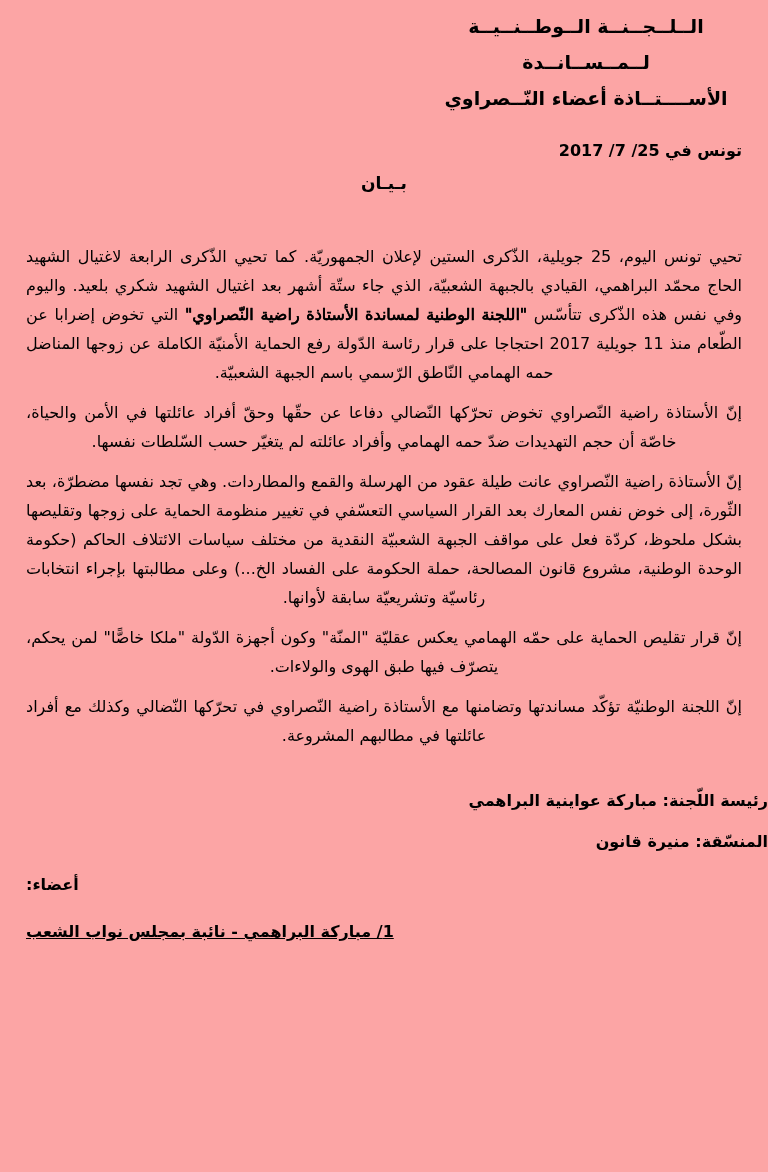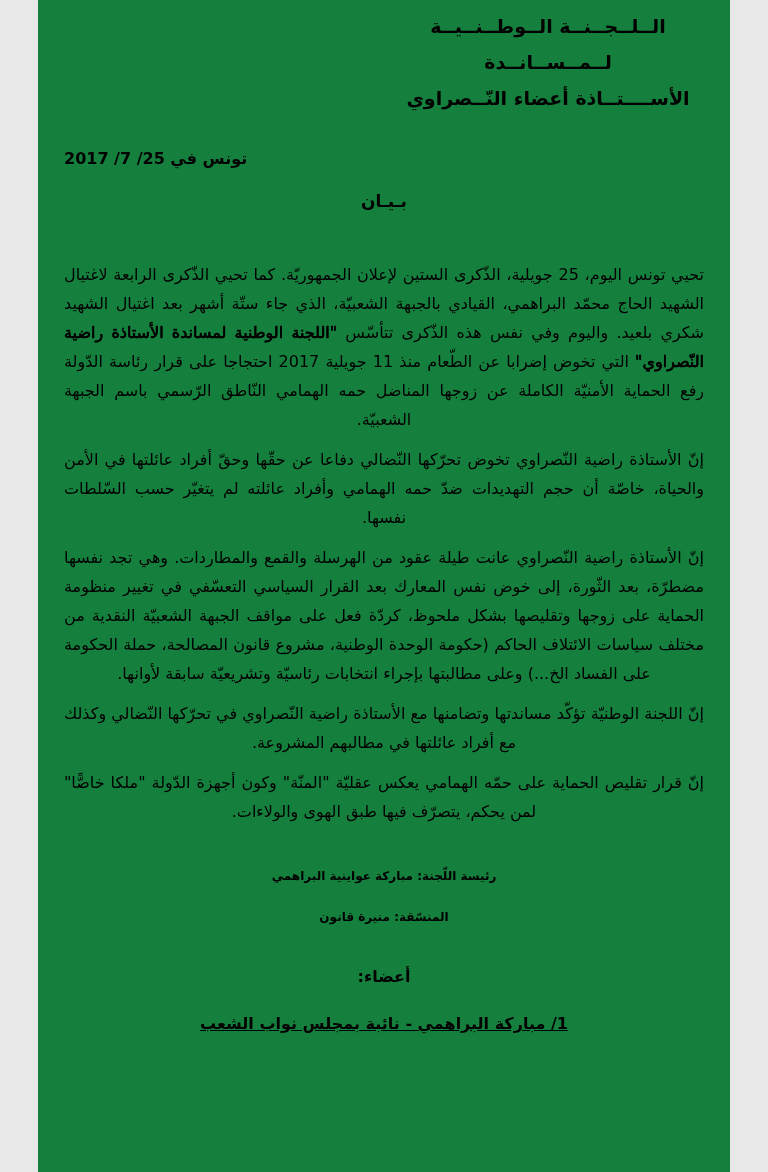--- a/index.html
+++ b/index.html
@@ -1,46 +1,46 @@
 <!DOCTYPE html>
 <html lang="ar" dir="rtl"><head>
 <meta charset="utf-8">
 <style>
   html, body { margin:0; padding:0; background:#e8e8e8; }
   .page {
     position: relative;
-    width: 692px;
+    width: 768px;
     height: 1172px;
     margin: 0 auto;
-    background: #15803d;
+    background: #fca5a5;
     color: #000000;
     font-family: "DejaVu Sans", sans-serif;
     direction: rtl;
     overflow: hidden;
     box-sizing: border-box;
   }
   .committee-header {
     margin: 8px 12px 0 auto;
     width: max-content;
     max-width: 340px;
     text-align: center;
     font-size: 19px;
     font-weight: bold;
     line-height: 36px;
   }
   .date-line {
-    margin-top: 28px;
+    margin-top: 20px;
     padding: 0 26px;
-    text-align: left;
+    text-align: right;
     font-size: 16px;
     font-weight: bold;
     line-height: 29px;
   }
   .doc-title {
-    margin-top: 14px;
+    margin-top: 4px;
     text-align: center;
     font-size: 17px;
     font-weight: bold;
     line-height: 29px;
   }
   .body-text {
     margin-top: 44px;
     padding: 0 26px;
     font-size: 16px;
     line-height: 29px;
@@ -50,32 +50,32 @@
     margin: 0 0 11px 0;
     text-align: justify;
     text-align-last: center;
   }
   .seg-bold {
     -webkit-text-stroke: 0.6px #000;
     text-shadow: 0 0 0.4px #000;
   }
   .signature {
     margin-top: 30px;
-    text-align: center;
-    font-size: 12px;
+    text-align: right;
+    font-size: 16px;
     font-weight: bold;
     line-height: 41px;
   }
   .members {
-    margin-top: 24px;
-    padding: 0 14px;
+    margin-top: 8px;
+    padding: 0 26px;
     font-size: 16px;
     font-weight: bold;
     line-height: 29px;
-    text-align: center;
+    text-align: left;
   }
   .member-item { margin-top: 18px; text-decoration: underline; }
 </style>
 </head>
 <body>
 
 <div class="page">
 
   <div class="committee-header">
     <div>الــلــجــنــة الــوطــنــيــة لــمــســانــدة</div>
@@ -83,22 +83,22 @@
   </div>
 
   <div class="date-line">تونس في 25/ 7/ 2017</div>
 
   <div class="doc-title">بـيـان</div>
 
   <div class="body-text">
       <p class="para"><span>تحيي تونس اليوم، 25 جويلية، الذّكرى الستين لإعلان الجمهوريّة. كما تحيي الذّكرى الرابعة لاغتيال الشهيد الحاج محمّد البراهمي، القيادي بالجبهة الشعبيّة، الذي جاء ستّة أشهر بعد اغتيال الشهيد شكري بلعيد. واليوم وفي نفس هذه الذّكرى تتأسّس </span><span class="seg-bold">"اللجنة الوطنية لمساندة الأستاذة راضية النّصراوي"</span><span> التي تخوض إضرابا عن الطّعام منذ 11 جويلية 2017 احتجاجا على قرار رئاسة الدّولة رفع الحماية الأمنيّة الكاملة عن زوجها المناضل حمه الهمامي النّاطق الرّسمي باسم الجبهة الشعبيّة.</span></p>
       <p class="para"><span>إنّ الأستاذة راضية النّصراوي تخوض تحرّكها النّضالي دفاعا عن حقّها وحقّ أفراد عائلتها في الأمن والحياة، خاصّة أن حجم التهديدات ضدّ حمه الهمامي وأفراد عائلته لم يتغيّر حسب السّلطات نفسها.</span></p>
       <p class="para"><span>إنّ الأستاذة راضية النّصراوي عانت طيلة عقود من الهرسلة والقمع والمطاردات. وهي تجد نفسها مضطرّة، بعد الثّورة، إلى خوض نفس المعارك بعد القرار السياسي التعسّفي في تغيير منظومة الحماية على زوجها وتقليصها بشكل ملحوظ، كردّة فعل على مواقف الجبهة الشعبيّة النقدية من مختلف سياسات الائتلاف الحاكم (حكومة الوحدة الوطنية، مشروع قانون المصالحة، حملة الحكومة على الفساد الخ...) وعلى مطالبتها بإجراء انتخابات رئاسيّة وتشريعيّة سابقة لأوانها.</span></p>
+      <p class="para"><span>إنّ قرار تقليص الحماية على حمّه الهمامي يعكس عقليّة "المنّة" وكون أجهزة الدّولة "ملكا خاصًّا" لمن يحكم، يتصرّف فيها طبق الهوى والولاءات.</span></p>
       <p class="para"><span>إنّ اللجنة الوطنيّة تؤكّد مساندتها وتضامنها مع الأستاذة راضية النّصراوي في تحرّكها النّضالي وكذلك مع أفراد عائلتها في مطالبهم المشروعة.</span></p>
-      <p class="para"><span>إنّ قرار تقليص الحماية على حمّه الهمامي يعكس عقليّة "المنّة" وكون أجهزة الدّولة "ملكا خاصًّا" لمن يحكم، يتصرّف فيها طبق الهوى والولاءات.</span></p>
     </div>
 
   <div class="signature">
     <div>رئيسة اللّجنة: مباركة عواينية البراهمي</div>
     <div>المنسّقة: منيرة قانون</div>
   </div>
 
   <div class="members">
     <div>أعضاء:</div>
     <div>

